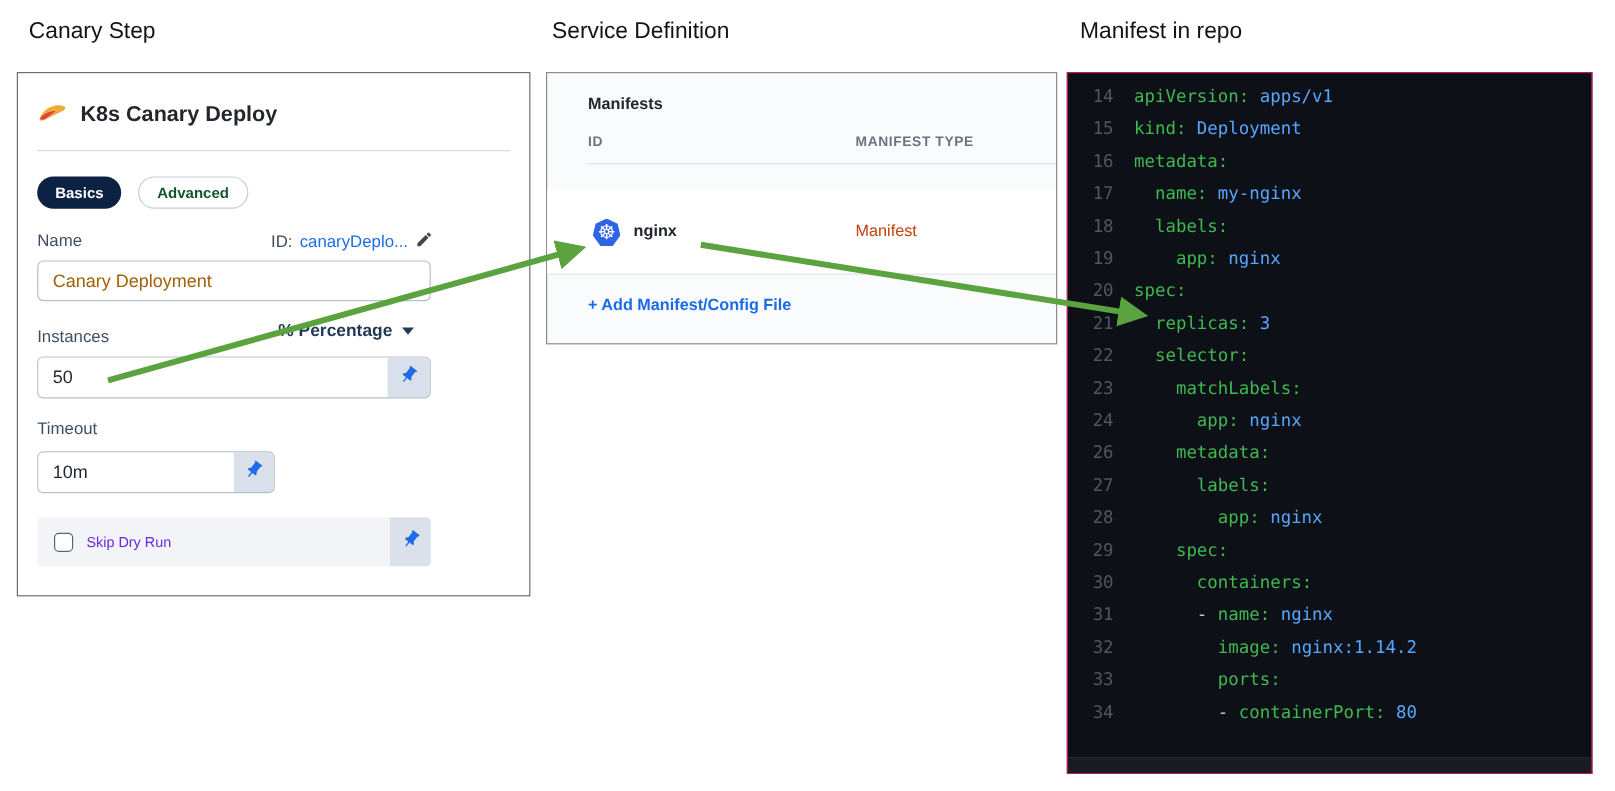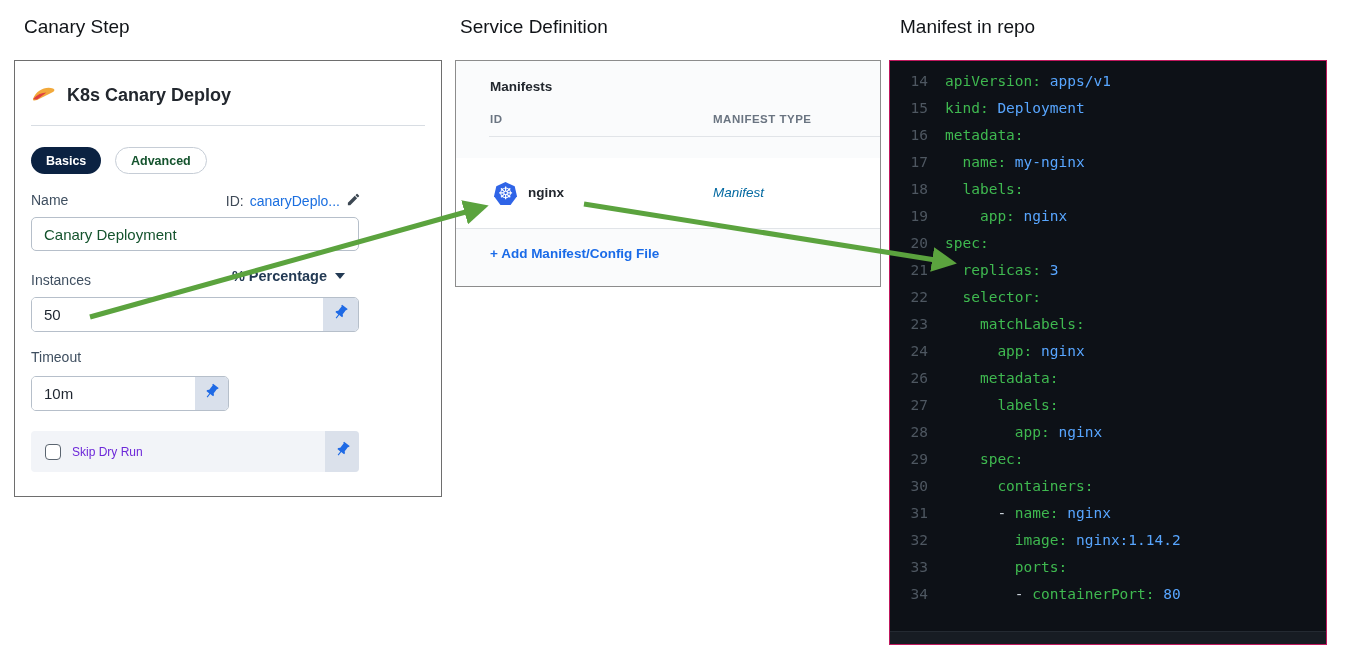--- a/index.html
+++ b/index.html
@@ -17,21 +17,21 @@
   .p1-divider { position:absolute; left:16px; right:16px; top:64px; height:1px; background:#d8dde3; }
   .pill { position:absolute; top:86px; height:27px; border-radius:14px; display:flex;
           align-items:center; padding:0 15px; font-size:12.5px; font-weight:bold; cursor:pointer; }
   .pill-active { left:16px; background:#0b2242; color:#ffffff; }
   .pill-inactive { left:100px; background:#ffffff; color:#14532d; border:1px solid #c6cdd6; font-weight:600; }
   .fld-label { position:absolute; font-size:14px; color:#3f4f60; }
   .id-group { position:absolute; top:131px; right:80px; display:flex; align-items:center; gap:6px; font-size:14px; }
   .id-prefix { color:#3f4a57; }
   .id-link { color:#1b6fe0; cursor:pointer; }
   .text-input { position:absolute; left:16px; background:#fff; border:1px solid #b6bfca;
-                border-radius:5px; font-size:15px; color:#14532d; padding:16px 12px;
+                border-radius:5px; font-size:15px; color:#a16207; padding:16px 12px;
                 font-family:"Liberation Sans", sans-serif; }
   .input-wrap { position:absolute; left:16px; display:flex; border:1px solid #b6bfca; border-radius:5px;
                 background:#fff; overflow:hidden; }
   .input-wrap input { border:0; outline:none; flex:1; font-size:15px; color:#1f2630; padding:0 12px;
                       font-family:"Liberation Sans", sans-serif; min-width:0; }
   .pin-btn { width:35px; background:#d9e0eb; display:flex; align-items:center; justify-content:center;
              cursor:pointer; flex:none; }
   .unit-select { position:absolute; top:207px; right:96px; display:flex; align-items:center; gap:8px;
                  font-size:14.5px; font-weight:600; color:#233a54; cursor:pointer; }
   .caret-down { width:0; height:0; border-left:5px solid transparent; border-right:5px solid transparent;
@@ -48,21 +48,21 @@
             background:#fafbfc; border:1.5px solid #8c8c8c; }
   .p2-title { position:absolute; left:34px; top:18px; font-size:13.5px; font-weight:bold; color:#22272e; }
   .p2-col { position:absolute; top:52px; font-size:11.5px; font-weight:600; letter-spacing:.5px; color:#6a7481; }
   .p2-div1 { position:absolute; left:33px; right:0; top:75px; height:1px; background:#e1e4e8; }
   .p2-row { position:absolute; left:0; right:0; top:97px; height:71px; background:#ffffff;
             border-bottom:1px solid #e1e4e8; cursor:pointer; }
   .k8s-icon { position:absolute; left:38px; top:24px; width:23px; height:23px; background:#2f64e7;
               color:#fff; display:flex; align-items:center; justify-content:center; font-size:17px;
               clip-path:polygon(50% 0%, 90% 19%, 100% 62%, 72% 100%, 28% 100%, 0% 62%, 10% 19%); }
   .p2-row-id { position:absolute; left:72px; top:27px; font-size:13.5px; font-weight:600; color:#22272e; }
-  .p2-row-type { position:absolute; left:257px; top:27px; font-size:13.5px; color:#0369a1;font-style:italic; }
+  .p2-row-type { position:absolute; left:257px; top:27px; font-size:13.5px; color:#c2410c; }
   .p2-add { position:absolute; left:34px; top:185px; font-size:13.5px; font-weight:600; color:#1a6be8; cursor:pointer; }
 
   
   .panel3 { position:absolute; left:889px; top:60px; width:438px; height:585px;
             background:#0d1117; border:1px solid #be185d; padding-top:7px; overflow:hidden; }
   .code-line { display:flex; height:27px; line-height:27px;
                font-family:"DejaVu Sans Mono", monospace; font-size:14.5px; }
   .ln { width:38px; text-align:right; color:#4e5761; flex:none; }
   .ct { white-space:pre; padding-left:17px; }
   .tok-key { color:#3fb950; }

